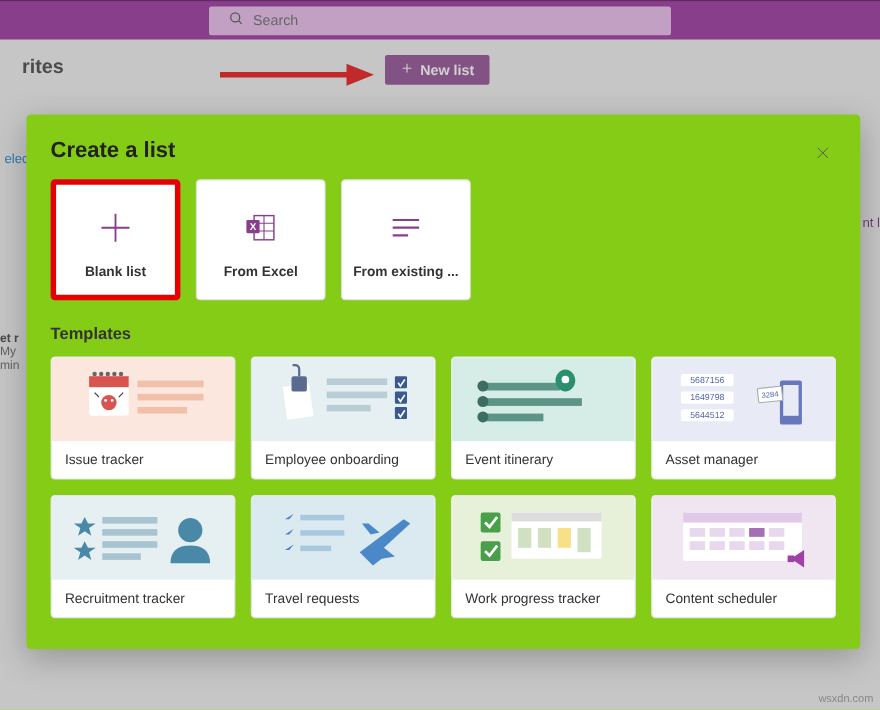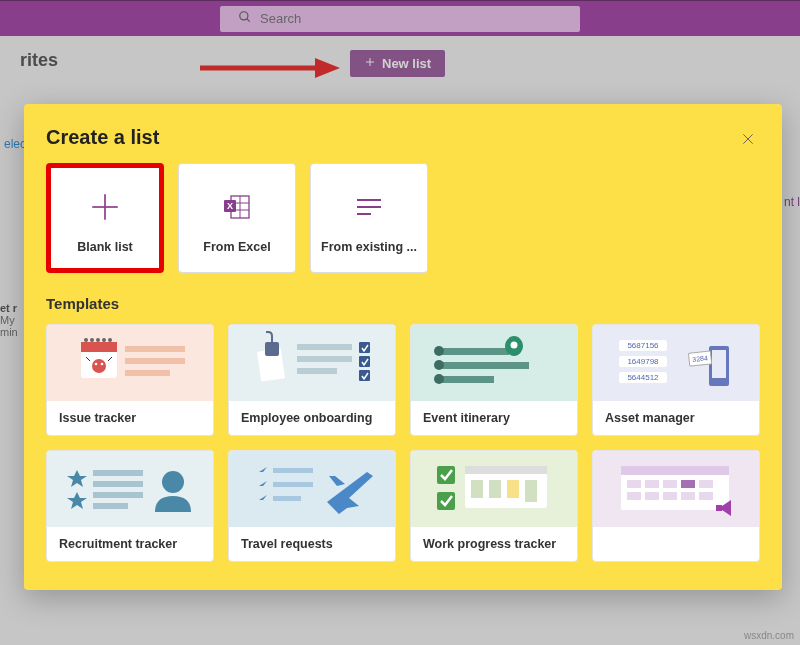--- a/index.html
+++ b/index.html
@@ -1,47 +1,47 @@
 <!DOCTYPE html>
 <html><head>
 <meta charset="utf-8">
 <style>
 * { box-sizing: border-box; margin: 0; padding: 0; font-family: 'Segoe UI', -apple-system, sans-serif; }
 body { width: 800px; height: 645px; background: #f0f0f0; overflow: hidden; position: relative; }
 
 .topbar { background: #893e8c; height: 36px; display: flex; align-items: center; justify-content: center; border-top: 1px solid #5a2d5c; }
-.search-box { width: 360px; height: 26px; background: #c1a0c3; border-radius: 2px; display: flex; align-items: center; padding: 0 10px; }
+.search-box { width: 420px; height: 26px; background: #c1a0c3; border-radius: 2px; display: flex; align-items: center; padding: 0 10px; }
 .search-box svg { width: 14px; height: 14px; fill: none; stroke: #555; stroke-width: 2; }
 .search-box span { margin-left: 8px; color: #666; font-size: 13px; }
 
 .page { padding: 14px 20px; position: relative; }
 .page .fav-title { font-size: 18px; font-weight: 600; color: #333; }
 .new-list-btn { position: absolute; left: 350px; top: 14px; background: #893e8c; color: #fff; border: none; padding: 6px 14px; font-size: 13px; font-weight: 600; display: flex; align-items: center; border-radius: 2px; cursor: pointer; }
 .new-list-btn svg { width: 12px; height: 12px; stroke: #fff; stroke-width: 2; margin-right: 6px; }
 
 .arrow { position: absolute; left: 200px; top: 56px; pointer-events: none; }
 
 .overlay { position: absolute; top: 36px; left: 0; right: 0; bottom: 0; background: rgba(120,120,120,0.35); }
 
-.modal { position: absolute; left: 24px; top: 104px; width: 758px; background: #fde047; border-radius: 4px; box-shadow: 0 8px 30px rgba(0,0,0,0.25); padding: 22px 22px 28px 22px; }
+.modal { position: absolute; left: 24px; top: 104px; width: 758px; background: #84cc16; border-radius: 4px; box-shadow: 0 8px 30px rgba(0,0,0,0.25); padding: 22px 22px 28px 22px; }
 .modal-title { font-size: 20px; font-weight: 700; color: #222; margin-bottom: 14px; }
 .close-btn { position: absolute; top: 24px; right: 22px; width: 24px; height: 24px; border: none; background: none; cursor: pointer; color: #555; display: flex; align-items: center; justify-content: center; }
 .close-btn svg { width: 14px; height: 14px; stroke: #555; stroke-width: 1.5; }
 
 .option-row { display: flex; gap: 14px; margin-bottom: 22px; }
 .option-card { width: 118px; height: 110px; border: 1px solid #ddd; border-radius: 4px; display: flex; flex-direction: column; align-items: center; justify-content: center; cursor: pointer; background: #fff; }
 .option-card.highlighted { border: 5px solid #e60000; }
 .option-card .icon-area { height: 50px; display: flex; align-items: center; justify-content: center; color: #893e8c; }
 .option-card .label { font-size: 12.5px; color: #333; font-weight: 600; margin-top: 8px; }
 
 .section-title { font-size: 15px; font-weight: 600; color: #333; margin-bottom: 12px; }
 .template-grid { display: grid; grid-template-columns: repeat(4, 1fr); gap: 14px; }
 .template-card { border: 1px solid #e5e5e5; border-radius: 4px; background: #fff; cursor: pointer; overflow: hidden; }
 .template-card .thumb { height: 76px; display: flex; align-items: center; justify-content: center; }
-.template-card .tlabel { padding: 10px 12px; font-size: 12.5px; font-weight: 700; color: #333; }
+.template-card .tlabel { padding: 10px 12px; font-size: 12.5px; font-weight: 400; color: #333; }
 
 .watermark { position: absolute; bottom: 4px; right: 6px; font-size: 10px; color: #888; }
 .right-edge { position: absolute; right: 0; top: 195px; color: #701a75; font-size: 12px; }
 .left-edge-sel { position: absolute; left: 0; top: 135px; font-size: 12px; color: #0078d4; padding: 2px 4px; }
 .left-edge-card { position: absolute; left: 0; top: 302px; width: 24px; text-align: left; font-size: 11px; color: #555; }
 .left-edge-card .b { font-weight: 600; color: #333; }
 
 
 .t-issue { background: #fbe7dd; }
 .t-onboard { background: #e6f0f2; }
@@ -287,18 +287,19 @@
               <rect x="44" y="38" width="14" height="8"></rect>
               <rect x="62" y="38" width="14" height="8"></rect>
               <rect x="80" y="38" width="14" height="8"></rect>
               <rect x="98" y="38" width="14" height="8"></rect>
             </g>
             <rect x="80" y="26" width="14" height="8" fill="#a56fb5"></rect>
             <path d="M118 54 L130 46 L130 62 Z" fill="#a040a8"></path>
             <rect x="115" y="51" width="6" height="6" fill="#a040a8"></rect>
           </svg>
       </div>
+      <div class="tlabel">Content scheduler</div>
     </div>
 
   </div>
 </div>
 
 <div class="watermark">wsxdn.com</div>
 
 </body></html>

